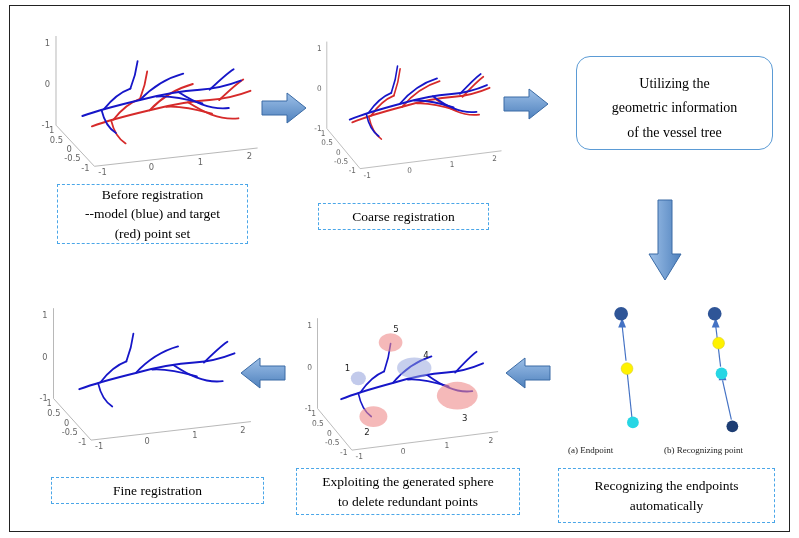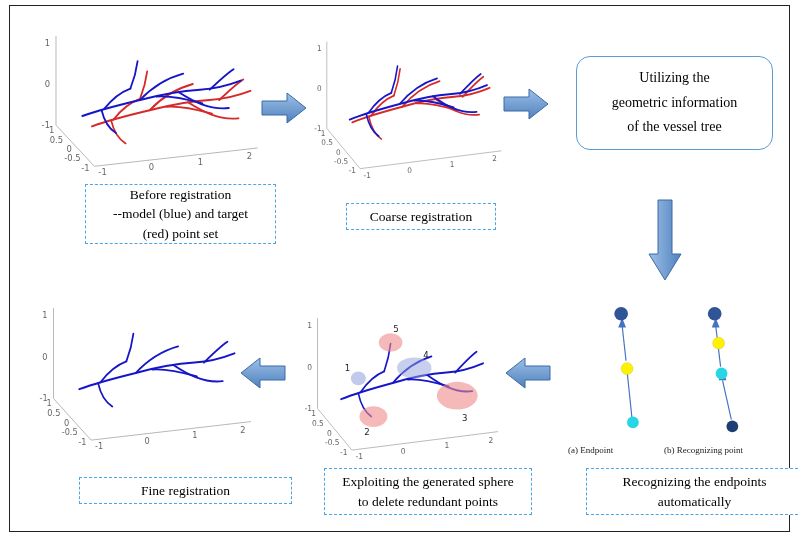--- a/index.html
+++ b/index.html
@@ -3,24 +3,24 @@
 <meta charset="utf-8">
 <style>
   html,body{margin:0;padding:0;background:#fff;}
   .page{position:relative;width:799px;height:538px;background:#fff;overflow:hidden;
         font-family:"Liberation Serif",serif;}
   .frame{position:absolute;left:9px;top:5px;right:9px;bottom:6px;border:1.5px solid #222;}
   .abs{position:absolute;}
   svg{display:block;overflow:visible;}
   .dashed-box{position:absolute;border:1px dashed #4aa6e8;background:#fff;
         display:flex;align-items:center;justify-content:center;text-align:center;
-        box-sizing:border-box;padding:2px 6px;margin-left:28px;}
+        box-sizing:border-box;padding:2px 6px;}
   .dashed-box span{white-space:pre-line;font-size:13.5px;line-height:1.45;color:#000;}
   .round-box{position:absolute;border:1.6px solid #5b9bd5;border-radius:14px;background:#fff;
-        display:flex;align-items:center;justify-content:center;text-align:center;
+        display:flex;align-items:flex-end;justify-content:center;text-align:center;
         box-sizing:border-box;padding:4px 10px;}
   .round-box span{white-space:pre-line;font-size:14px;line-height:1.75;color:#000;}
   .ep-label{position:absolute;text-align:left;font-size:9px;color:#222;}
   .svgtext{font-family:"DejaVu Sans",sans-serif;}
 </style>
 </head>
 <body>
 
 <div class="page">
 
@@ -79,21 +79,21 @@
   <svg class="abs" style="left:262px;top:90px;width:46px;height:36px" viewBox="0 0 46 36">
     <polygon points="0,11 25,11 25,3 44,18 25,33 25,25 0,25" fill="url(#agradV)" stroke="#3b6ba5" stroke-width="1"></polygon>
   </svg>
 
   <svg class="abs" style="left:306px;top:26px;width:208px;height:156px" viewBox="0 0 200 140" preserveAspectRatio="none">
     <use href="#axes3d"></use>
     <use href="#vtree" stroke="#d62a2a" transform="translate(2.5,2.5)"></use>
     <use href="#vtree" stroke="#1616c8"></use>
   </svg>
 
-  <div class="dashed-box" style="left:318px;top:203px;width:150px;height:27px">
+  <div class="dashed-box" style="left:318px;top:203px;width:171px;height:27px">
     <span>Coarse registration</span>
   </div>
 
   <svg class="abs" style="left:504px;top:86px;width:46px;height:36px" viewBox="0 0 46 36">
     <polygon points="0,11 25,11 25,3 44,18 25,33 25,25 0,25" fill="url(#agradV)" stroke="#3b6ba5" stroke-width="1"></polygon>
   </svg>
 
   <div class="round-box" style="left:576px;top:56px;width:197px;height:94px">
     <span>Utilizing the
 geometric information
@@ -127,21 +127,21 @@
     <ellipse cx="88" cy="35" rx="11" ry="8" fill="#ee8b8b" opacity="0.6"></ellipse>
     <g class="svgtext" font-size="8" fill="#222">
       <text x="48" y="60" text-anchor="middle">1</text>
       <text x="66" y="115" text-anchor="middle">2</text>
       <text x="157" y="103" text-anchor="middle">3</text>
       <text x="121" y="48" text-anchor="middle">4</text>
       <text x="93" y="26" text-anchor="middle">5</text>
     </g>
   </svg>
 
-  <div class="dashed-box" style="left:296px;top:468px;width:208px;height:47px">
+  <div class="dashed-box" style="left:296px;top:468px;width:224px;height:47px">
     <span>Exploiting the generated sphere
 to delete redundant points</span>
   </div>
 
   <svg class="abs" style="left:504px;top:355px;width:46px;height:36px" viewBox="0 0 46 36">
     <polygon points="46,11 21,11 21,3 2,18 21,33 21,25 46,25" fill="url(#agradV)" stroke="#3b6ba5" stroke-width="1"></polygon>
   </svg>
 
   <svg class="abs" style="left:588px;top:302px;width:80px;height:142px" viewBox="0 0 80 145">
     <line x1="44" y1="118" x2="39" y2="70" stroke="#4472c4" stroke-width="1.2"></line>
@@ -164,18 +164,18 @@
     <circle cx="30" cy="12" r="7" fill="#2f5597"></circle>
   </svg>
 
   <div class="ep-label" style="left:568px;top:445px;width:120px">
     <span>(a) Endpoint</span>
   </div>
   <div class="ep-label" style="left:664px;top:445px;width:120px">
     <span>(b) Recognizing point</span>
   </div>
 
-  <div class="dashed-box" style="left:558px;top:468px;width:217px;height:47px">
+  <div class="dashed-box" style="left:558px;top:468px;width:217px;height:55px">
     <span>Recognizing the endpoints
 automatically</span>
   </div>
 
 </div>
 
 </body></html>

